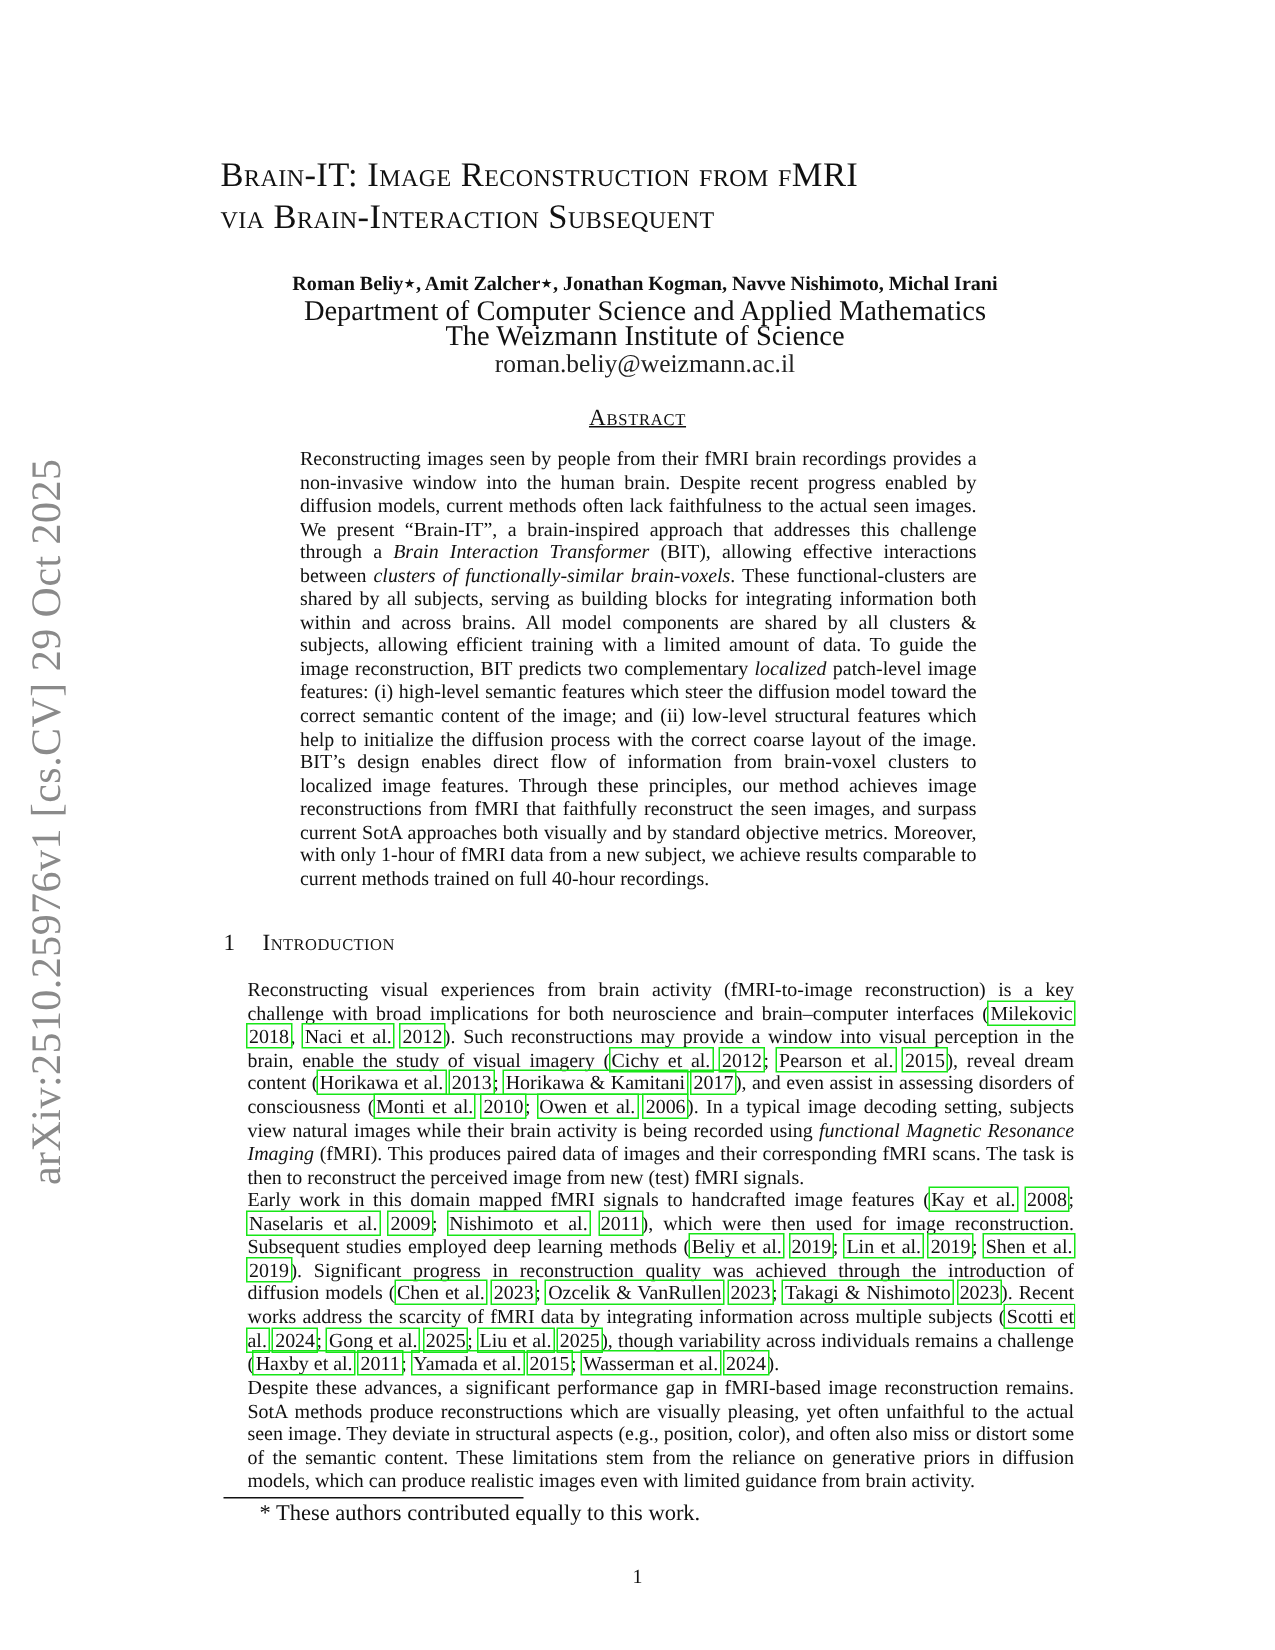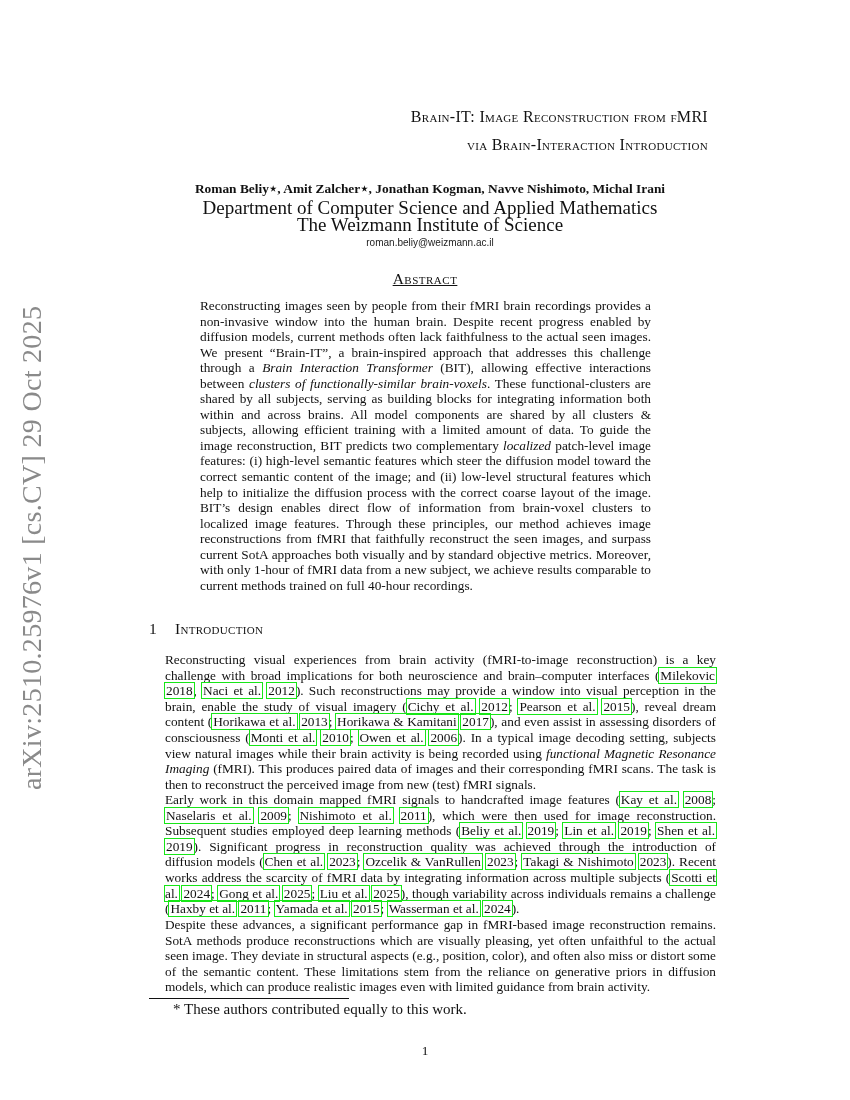--- a/index.html
+++ b/index.html
@@ -7,35 +7,35 @@
     width: 850px; height: 1100px; position: relative; overflow: hidden;
     font-family: "Liberation Serif", "DejaVu Serif", serif; color: #111;
   }
   .arxiv-stamp {
     position: absolute; left: 14px; top: 790px;
     transform-origin: 0 0; transform: rotate(-90deg);
     font-family: "Liberation Serif", serif; font-size: 28px; color: #8a8a8a;
     white-space: nowrap; letter-spacing: 0.3px; width: 500px; line-height: 36px;
   }
   .title {
-    position: absolute; left: 158px; width: 550px; top: 103px;
-    text-align: right; font-size: 16px; line-height: 28px; letter-spacing: 0.3px;
+    position: absolute; left: 147px; width: 550px; top: 103px;
+    text-align: left; font-size: 23px; line-height: 28px; letter-spacing: 0.3px;
     font-variant: small-caps; color: #111;
   }
   .authors {
     position: absolute; left: 150px; width: 560px; top: 180px;
     text-align: center; font-size: 13.4px; font-weight: bold; line-height: 17px;
   }
   .affil {
     position: absolute; left: 150px; width: 560px; text-align: center;
     font-size: 19px; line-height: 17px;
   }
   .email {
     position: absolute; left: 150px; width: 560px; top: 234px; text-align: center;
-    font-family: Liberation Sans, sans-serif; font-size: 10px; line-height: 17px; color: #222;
+    font-family: Liberation Serif, serif; font-size: 17px; line-height: 17px; color: #222;
   }
   .abstract-heading {
     position: absolute; left: 200px; width: 450px; top: 270px;
     text-align: center; font-size: 15.5px; font-variant: small-caps; letter-spacing: 0.5px; text-decoration: underline;
   }
   .abstract-body {
     position: absolute; left: 200px; width: 451px; top: 298px;
     font-size: 13.3px; line-height: 15.55px; text-align: justify; hyphens: manual;
   }
   .section-heading {
@@ -63,21 +63,21 @@
   }
   i { font-style: italic; }
 </style>
 </head>
 <body>
 
 <div class="arxiv-stamp">arXiv:2510.25976v1  [cs.CV]  29 Oct 2025</div>
 
 <div class="title">
   <div>Brain-IT: Image Reconstruction from fMRI</div>
-  <div>via Brain-Interaction Introduction</div>
+  <div>via Brain-Interaction Subsequent</div>
 </div>
 
 <div class="authors">Roman Beliy⋆, Amit Zalcher⋆, Jonathan Kogman, Navve Nishimoto, Michal Irani</div>
 <div class="affil" style="top:199px">Department of Computer Science and Applied Mathematics</div>
 <div class="affil" style="top:216px">The Weizmann Institute of Science</div>
 <div class="email">roman.beliy@weizmann.ac.il</div>
 
 <div class="abstract-heading">Abstract</div>
 <div class="abstract-body"><span>Reconstructing images seen by people from their fMRI brain recordings provides a non-invasive window into the human brain. Despite recent progress enabled by diffusion models, current methods often lack faithfulness to the actual seen images. We present “Brain-IT”, a brain-inspired approach that addresses this challenge through a </span><i>Brain Interaction Transformer</i><span> (BIT), allowing effective interactions between </span><i>clusters of functionally-similar brain-voxels</i><span>. These functional-clusters are shared by all subjects, serving as building blocks for integrating information both within and across brains. All model components are shared by all clusters &amp; subjects, allowing efficient training with a limited amount of data. To guide the image reconstruction, BIT predicts two complementary </span><i>localized</i><span> patch-level image features: (i) high-level semantic features which steer the diffusion model toward the correct semantic content of the image; and (ii) low-level structural features which help to initialize the diffusion process with the correct coarse layout of the image. BIT’s design enables direct flow of information from brain-voxel clusters to localized image features. Through these principles, our method achieves image reconstructions from fMRI that faithfully reconstruct the seen images, and surpass current SotA approaches both visually and by standard objective metrics. Moreover, with only 1-hour of fMRI data from a new subject, we achieve results comparable to current methods trained on full 40-hour recordings.</span></div>
 

